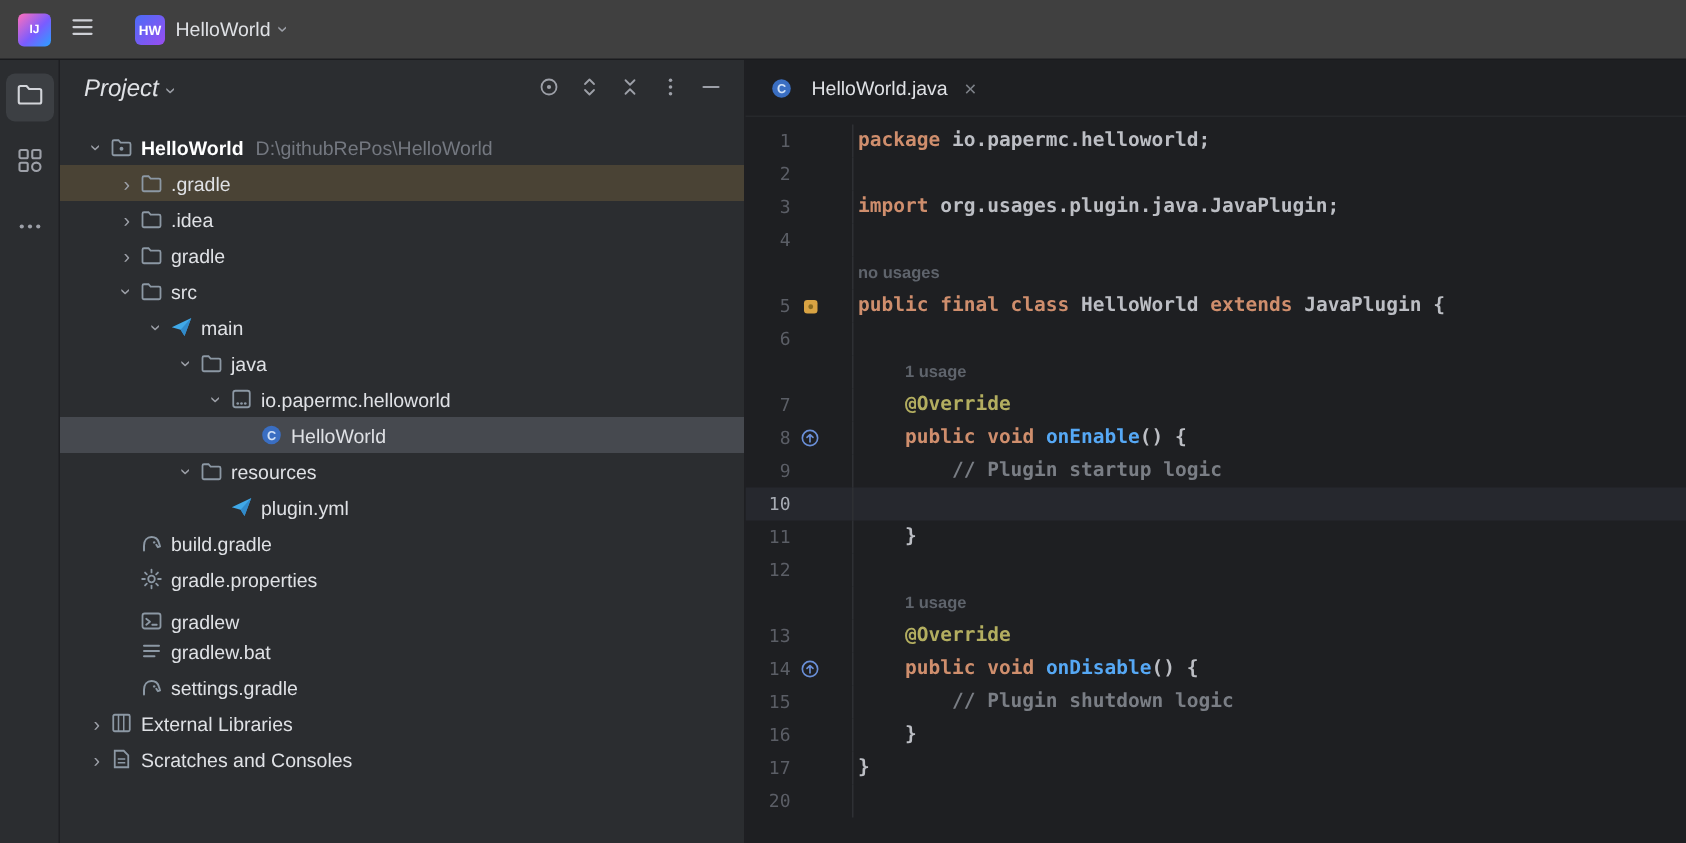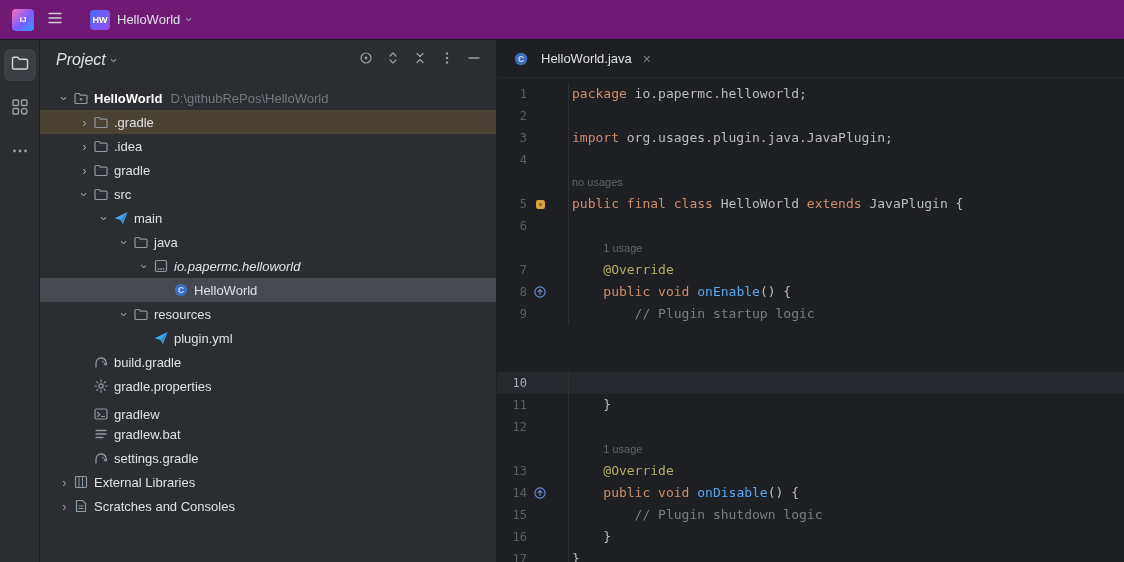--- a/index.html
+++ b/index.html
@@ -1,21 +1,21 @@
 <!DOCTYPE html>
 <html style="--keyword: #cf8e6d; --method: #56a8f5; --comment: #7a7e85; --annotation: #b3ae60; --plain: #bcbec4; --accent: #3574f0; --excluded-row: #4a4335; --selected-row: #46494f; --caret-line: #26282e;"><head>
 <meta charset="utf-8">
 <style>
   * { margin:0; padding:0; box-sizing:border-box; }
   html,body { width:1124px; height:562px; overflow:hidden; background:#1e1f22;
               font-family:"Liberation Sans", sans-serif; }
   .app { width:1124px; height:562px; display:flex; flex-direction:column; background:#1e1f22; }
 
   
-  .topbar { height:40px; background:#701a75; display:flex; align-items:center;
+  .topbar { height:40px; background:#404040; display:flex; align-items:center;
             border-bottom:1px solid #1a1b1e; flex:0 0 auto; padding:0 10px; }
   .logo { width:22px; height:22px; border-radius:4px; margin:0 6px 0 2px;
           background:linear-gradient(135deg,#ff6fbb,#7a5cff 55%,#2aa1ff);
           display:flex; align-items:center; justify-content:center;
           color:#fff; font-size:8px; font-weight:bold; cursor:pointer; }
   .icon-btn { width:30px; height:30px; border-radius:6px; display:flex; align-items:center;
               justify-content:center; background:transparent; border:none; cursor:pointer; }
   .proj-widget, .vcs-widget { display:flex; align-items:center; gap:7px; height:30px;
               padding:0 8px; border-radius:6px; background:transparent; border:none; cursor:pointer; }
   .proj-widget { margin-left:12px; }
@@ -66,26 +66,26 @@
   .editor-pane { flex:1; display:flex; flex-direction:column; background:#1e1f22; min-width:0; }
   .tabbar { height:38px; border-bottom:1px solid #26282b; display:flex; align-items:stretch;
             padding-left:6px; flex:0 0 auto; }
   .tab { display:flex; align-items:center; gap:7px; padding:0 10px; font-size:13px;
          color:#dfe1e5; cursor:pointer; }
   .tab-close { color:#7d8188; font-size:14px; margin-left:4px; cursor:pointer; }
 
   .editor { flex:1; padding-top:5px; font-family:"DejaVu Sans Mono","Liberation Mono",monospace;
             font-size:13px; overflow:hidden; }
   .code-line { display:flex; align-items:center; height:22px; line-height:22px; }
-  .code-line.current { background:var(--caret-line,#26282e);margin-top:47px; }
+  .code-line.current { background:var(--caret-line,#26282e); }
   .ln { width:30px; text-align:right; color:#5b5e66; font-size:12px; flex:0 0 auto; }
   .code-line.current .ln { color:#a9adb5; }
   .gutter-slot { width:26px; display:inline-flex; align-items:center; justify-content:center; flex:0 0 auto; }
   .line-body { border-left:1px solid #2e3034; margin-left:15px; padding-left:3px;
-               white-space:pre; flex:1; min-width:0; height:22px; display:flex; align-items:flex-start; }
+               white-space:pre; flex:1; min-width:0; height:22px; display:flex; align-items:flex-start;font-weight:bold; }
   .tok { white-space:pre; }
   .kw  { color:var(--keyword,#cf8e6d); }
   .pl  { color:var(--plain,#bcbec4); }
   .fn  { color:var(--method,#56a8f5); }
   .cm  { color:var(--comment,#7a7e85); }
   .ann { color:var(--annotation,#b3ae60); }
   .hint { font-family:"Liberation Sans",sans-serif; font-size:11px; color:#5f646c; cursor:pointer; }
 </style>
 </head>
 <body>
@@ -245,21 +245,21 @@
           </div>
           <div class="tree-row" style="padding-left: 76px;">
             <span class="tree-arrow down">›</span>
             <span class="tree-icon">
               <svg width="16" height="16" viewBox="0 0 16 16">
                 <path d="M2 4.5c0-.6.4-1 1-1h3l1.4 1.6H13c.6 0 1 .4 1 1v6.4c0 .6-.4 1-1 1H3c-.6 0-1-.4-1-1V4.5z" fill="none" stroke="#8C98A4" stroke-width="1.2"></path>
               </svg>
             </span>
             <span class="tree-label">java</span>
           </div>
-          <div class="tree-row" style="padding-left: 96px; font-style: italic;">
+          <div class="tree-row" style="padding-left: 96px;">
             <span class="tree-arrow down">›</span>
             <span class="tree-icon">
               <svg width="16" height="16" viewBox="0 0 16 16">
                 <rect x="2.5" y="2.5" width="11" height="11" rx="1.5" fill="none" stroke="#8C98A4" stroke-width="1.2"></rect>
                 <circle cx="5.5" cy="11" r=".9" fill="#8C98A4"></circle>
                 <circle cx="8" cy="11" r=".9" fill="#8C98A4"></circle>
                 <circle cx="10.5" cy="11" r=".9" fill="#8C98A4"></circle>
               </svg>
             </span>
             <span class="tree-label">io.papermc.helloworld</span>

